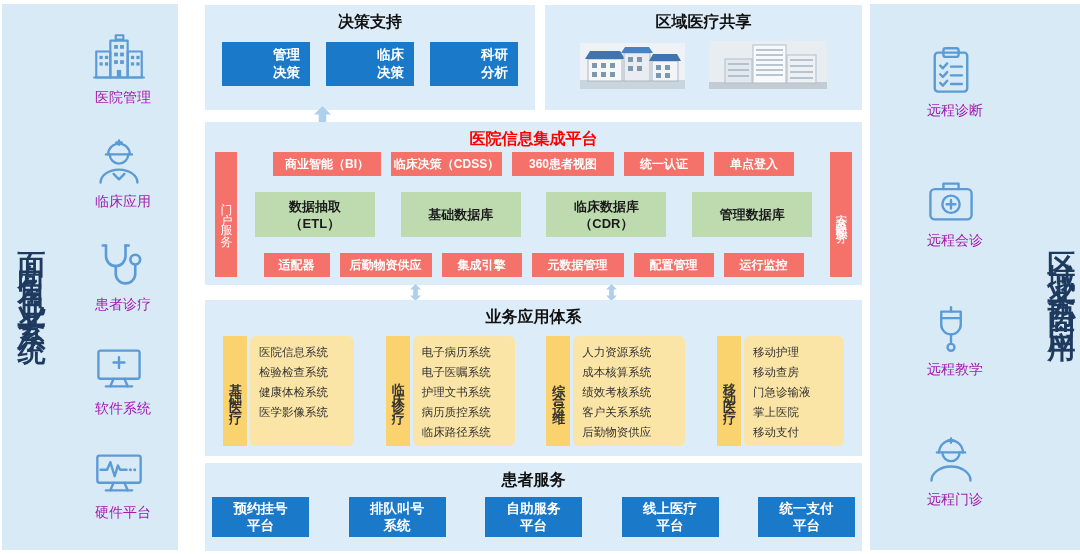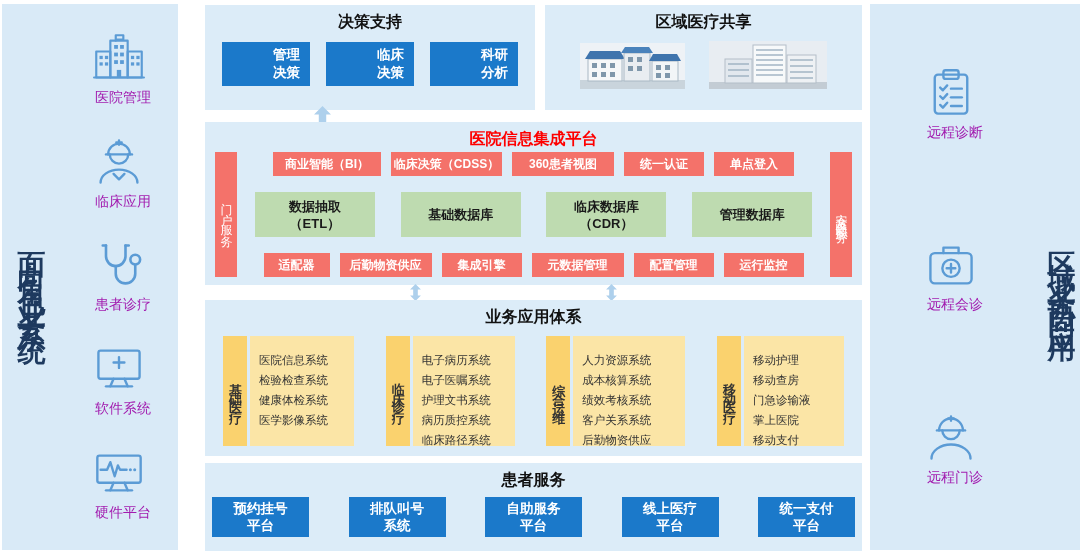--- a/index.html
+++ b/index.html
@@ -57,21 +57,21 @@
                white-space:pre-line; line-height:17px; }
   .prow.r2 { justify-content:space-around; }
 
   
   .business { left:205px; top:300px; width:657px; height:156px; }
   .groups { display:flex; justify-content:space-between; padding:0 18px; margin-top:8px; }
   .group { display:flex; align-items:stretch; height:110px; }
   .g-label { width:24px; background:#fad26e; color:#333; font-size:13px; font-weight:bold;
              writing-mode:vertical-rl; text-orientation:upright; letter-spacing:9px;
              display:flex; align-items:center; justify-content:center; margin-right:3px; }
-  .g-list { background:#fbe5a6; padding:14px 9px; }
+  .g-list { background:#fbe5a6; padding:6px 9px;border-radius:6px; }
   .g-item { font-size:11.5px; color:#333; line-height:20px; white-space:nowrap; }
 
   
   .patient { left:205px; top:463px; width:657px; height:88px; }
   .pbtn-row { display:flex; justify-content:space-between; padding:0 7px; margin-top:6px; }
 
   
   .arrow { position:absolute; }
 </style>
 </head>
@@ -194,20 +194,32 @@
           <svg width="52" height="52" viewBox="0 0 48 48" fill="none" stroke="#5b9bd5" stroke-width="2.2" stroke-linecap="round" stroke-linejoin="round">
             <rect x="5" y="13" width="38" height="28" rx="4"></rect>
             <path d="M17 13 v-5 h14 v5"></path>
             <circle cx="24" cy="27" r="8"></circle>
             <path d="M24 23 v8 M20 27 h8"></path>
           </svg>
         </span>
         <span class="ic-label">远程会诊</span>
       </div>
 
+      <div class="icon-item">
+        <span class="ic">
+          <svg width="52" height="52" viewBox="0 0 48 48" fill="none" stroke="#5b9bd5" stroke-width="2.2" stroke-linecap="round" stroke-linejoin="round">
+            <path d="M24 3 v4"></path>
+            <path d="M15 7 h18 v12 a9 9 0 0 1 -18 0 z"></path>
+            <line x1="15" y1="13" x2="33" y2="13"></line>
+            <path d="M24 28 v7"></path>
+            <circle cx="24" cy="40" r="3.2"></circle>
+          </svg>
+        </span>
+        <span class="ic-label">远程教学</span>
+      </div>
 
       <div class="icon-item">
         <span class="ic">
           <svg width="52" height="52" viewBox="0 0 48 48" fill="none" stroke="#5b9bd5" stroke-width="2.2" stroke-linecap="round" stroke-linejoin="round">
             <path d="M24 4 v4 M21.5 6 h5"></path>
             <path d="M13 17 a11 11 0 0 1 22 0"></path>
             <line x1="11" y1="17" x2="37" y2="17"></line>
             <path d="M16 17 a8 8 0 0 0 16 0"></path>
             <path d="M6 43 a18 13 0 0 1 36 0"></path>
           </svg>

